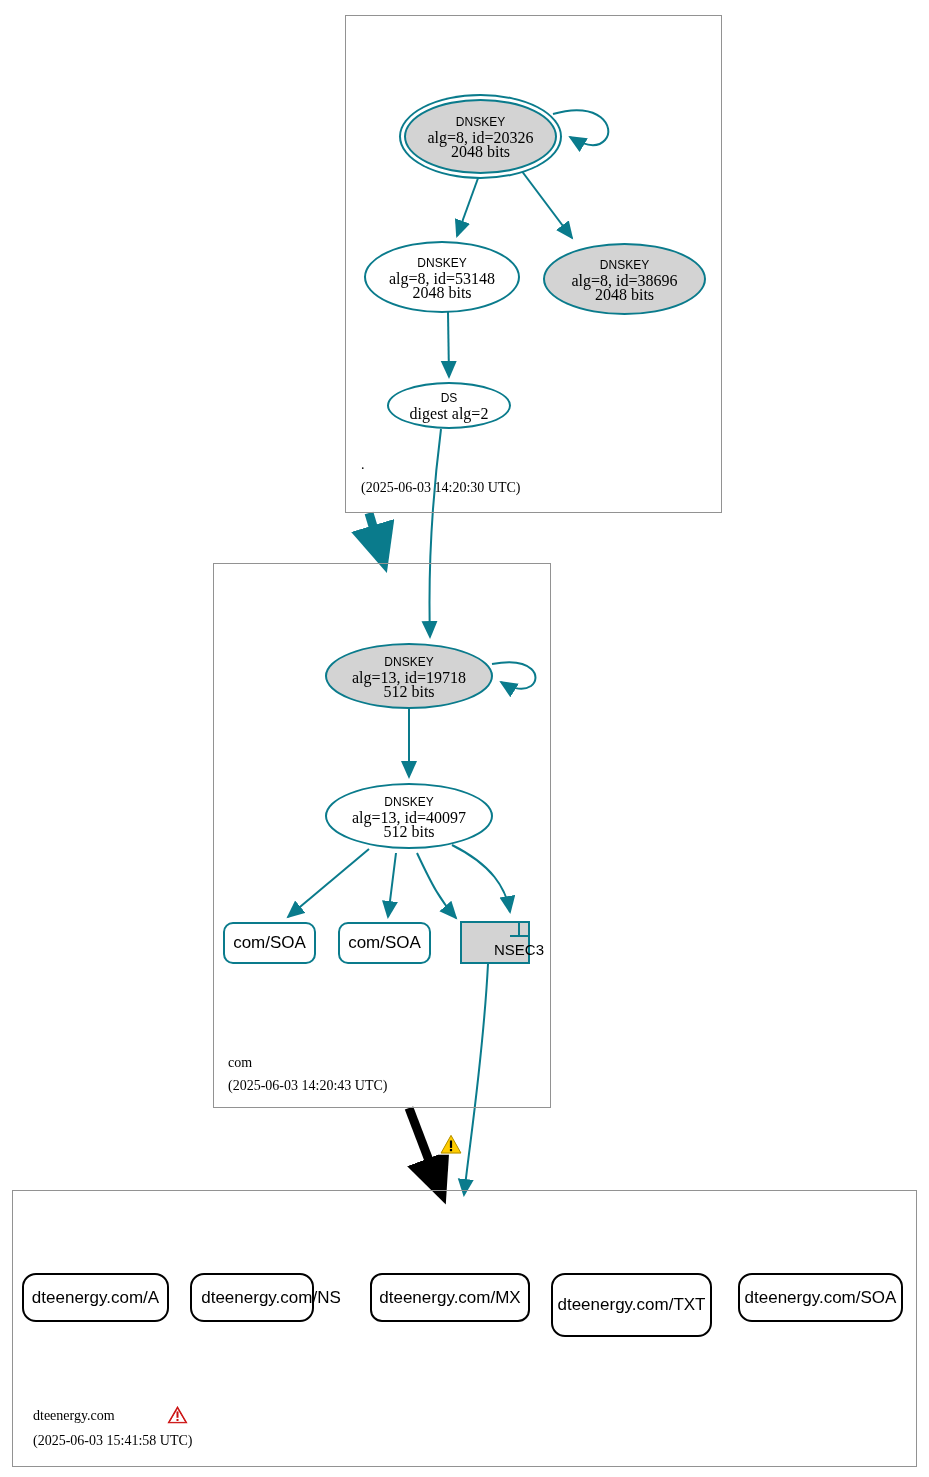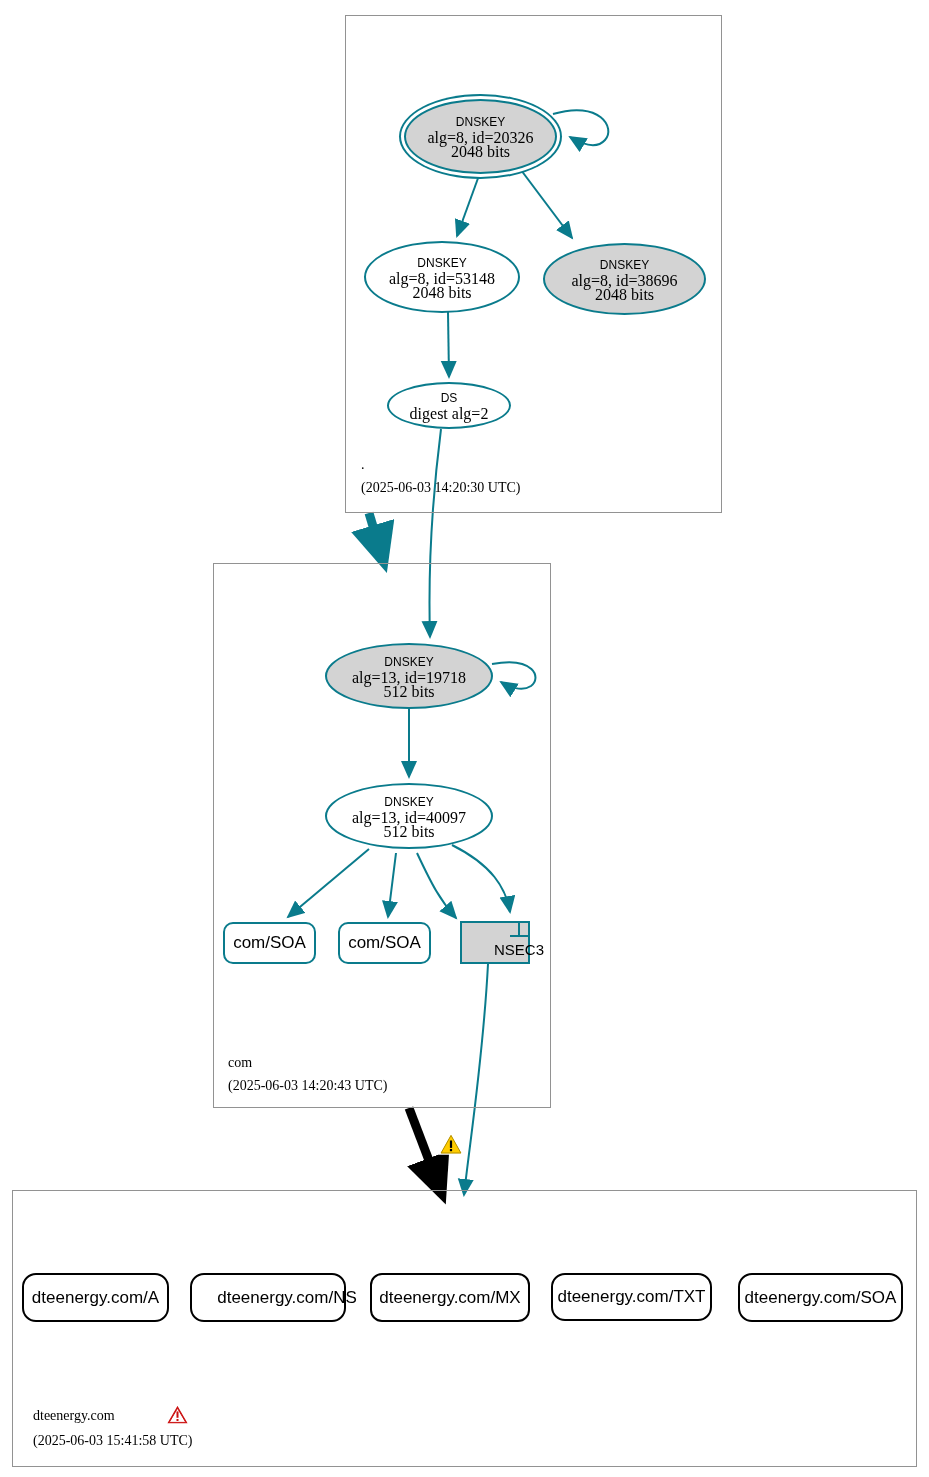--- a/index.html
+++ b/index.html
@@ -270,26 +270,26 @@
   <svg class="status-icon" style="left:165px; top:1403px;" width="25" height="23" viewBox="0 0 25 23" xmlns="http://www.w3.org/2000/svg">
     <path d="M12.5 1.4 L23.8 21 L1.2 21 Z" fill="#cc1111" stroke="#ffffff" stroke-width="1.5"></path>
     <path d="M12.5 5.2 L20.8 19.4 L4.2 19.4 Z" fill="#ffffff" stroke="#cc1111" stroke-width="1"></path>
     <rect x="11.5" y="8.4" width="2" height="6.4" fill="#cc1111"></rect>
     <rect x="11.5" y="16" width="2" height="2" fill="#cc1111"></rect>
   </svg>
 
   <div class="node rrset insecure" style="left:22px; top:1273px; width:147px; height:49px;">
     <span>dteenergy.com/A</span>
   </div>
-  <div class="node rrset insecure" style="left:190px; top:1273px; width:156px; height:49px;padding-left:38px;">
+  <div class="node rrset insecure" style="left:190px; top:1273px; width:124px; height:49px;padding-left:38px;">
     <span>dteenergy.com/NS</span>
   </div>
   <div class="node rrset insecure" style="left:370px; top:1273px; width:160px; height:49px;border-radius:12px;">
     <span>dteenergy.com/MX</span>
   </div>
-  <div class="node rrset insecure" style="left:551px; top:1273px; width:161px; height:48px;">
+  <div class="node rrset insecure" style="left:551px; top:1273px; width:161px; height:64px;">
     <span>dteenergy.com/TXT</span>
   </div>
   <div class="node rrset insecure" style="left:738px; top:1273px; width:165px; height:49px;">
     <span>dteenergy.com/SOA</span>
   </div>
 
 </div>
 
 </body></html>

